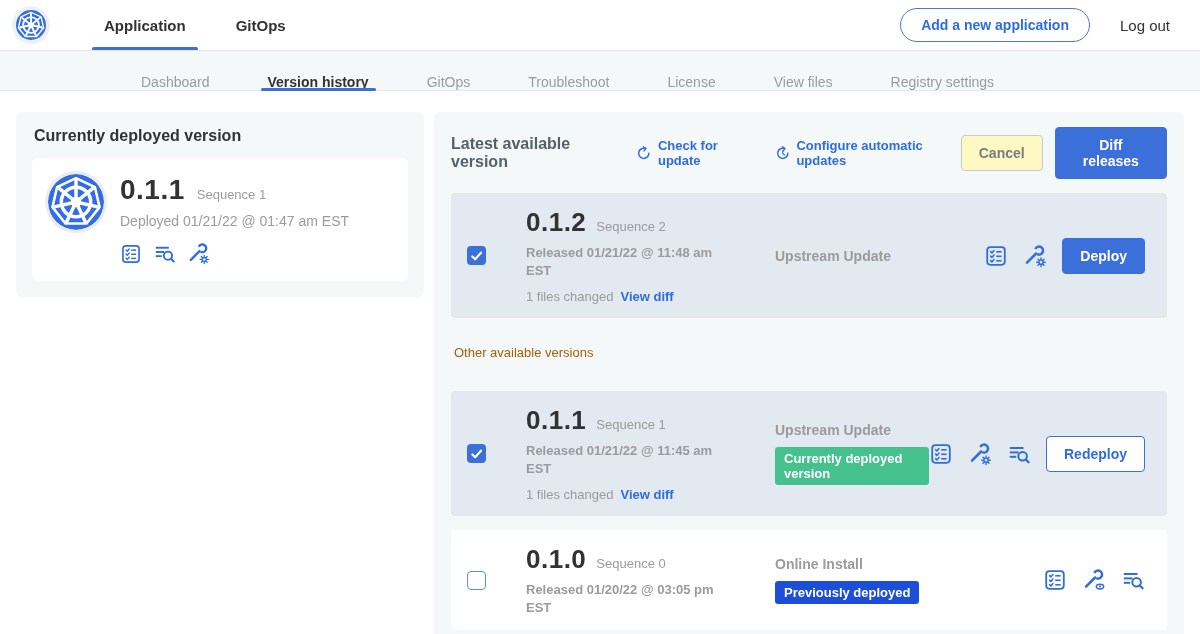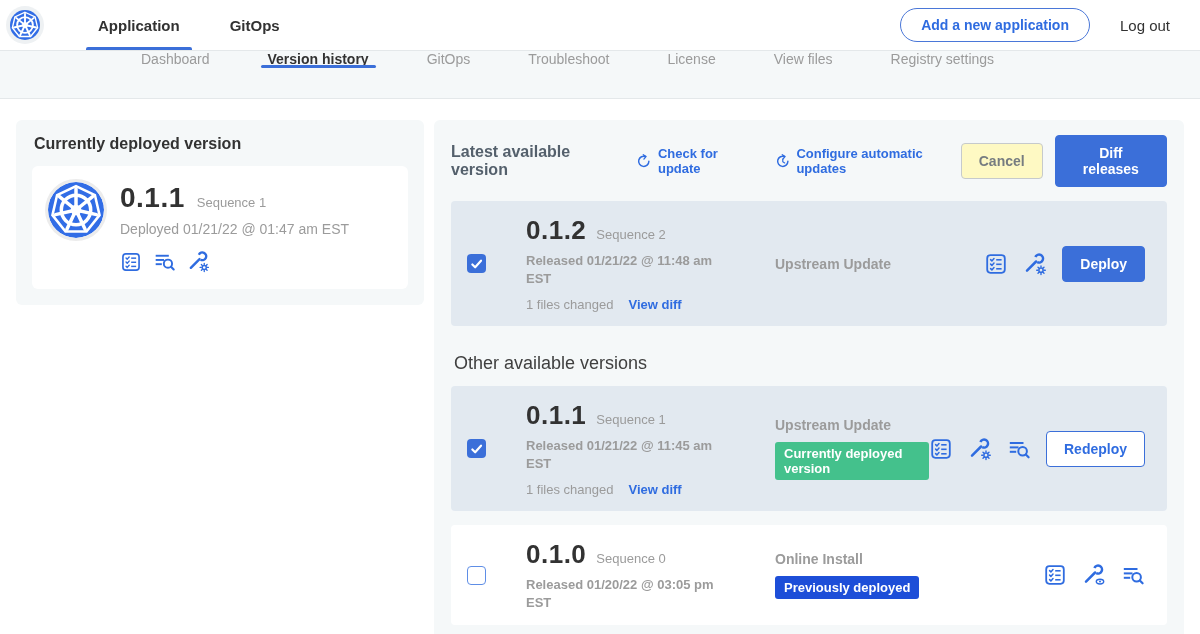--- a/index.html
+++ b/index.html
@@ -1,36 +1,36 @@
 <!DOCTYPE html>
 <html><head>
 <meta charset="utf-8">
 <style>
   * { box-sizing: border-box; margin: 0; padding: 0; }
   html, body { width: 1200px; height: 634px; background: #fff;
     font-family: "Liberation Sans", "DejaVu Sans", sans-serif; color: #323232; overflow: hidden; }
 
   
-  .header { display: flex; align-items: center; height: 50px; padding: 0 30px 0 6px;
+  .header { display: flex; align-items: center; height: 50px; padding: 0 30px 0 12px;
     background: #fff; }
   .logo-wrap { width: 38px; height: 38px; border-radius: 50%; background: #eef1f3;
     display: flex; align-items: center; justify-content: center; margin-right: 42px; }
   .hdr-tab { position: relative; height: 50px; display: flex; align-items: center;
     padding: 0 12px; margin-right: 26px; font-size: 15px; font-weight: bold; color: #323232;
     cursor: pointer; }
   .hdr-tab.active::after { content: ""; position: absolute; left: 0; right: 0; bottom: 0;
     height: 3px; background: #3b6fd9; border-radius: 2px 2px 0 0; }
   .hdr-spacer { flex: 1; }
   .pill-btn { background: #fff; border: 1px solid #4a77d8; color: #2f6ce0; font-weight: bold;
     font-size: 14px; padding: 8px 20px; border-radius: 18px; cursor: pointer;
     font-family: inherit; }
   .logout { font-size: 15px; color: #323232; margin-left: 30px; cursor: pointer; }
 
   
-  .subnav { display: flex; align-items: flex-start; height: 49px; background: #f5f8f9;
+  .subnav { display: flex; align-items: flex-end; height: 41px; background: #f5f8f9;
     border-top: 1px solid #e4e8ea; border-bottom: 1px solid #e4e8ea; padding-left: 112px; }
   .sub-tab { display: flex; align-items: center; padding: 0 29px; font-size: 14px;
     color: #9b9b9b; cursor: pointer; position: relative; }
   .sub-tab.active { color: #323232; font-weight: bold; }
   .sub-tab.active::after { content: ""; position: absolute; left: 22px; right: 22px;
     bottom: -1px; height: 3px; background: #3b6fd9; border-radius: 2px; }
 
   
   .main { display: flex; gap: 10px; padding: 21px 16px; align-items: flex-start; }
   .panel { background: #f5f8f9; border-radius: 6px; }
@@ -69,32 +69,32 @@
   .card-plain { background: #fff; }
   .checkbox { width: 19px; height: 19px; border-radius: 4px; flex: none; margin: 0 18px 0 2px;
     display: flex; align-items: center; justify-content: center; cursor: pointer; }
   .checkbox.checked { background: #3b6fd9; }
   .checkbox.unchecked { background: #fff; border: 1px solid #5f8ee6; }
   .v-info { width: 207px; flex: none; margin-left: 22px; }
   .v-ver-row { display: flex; align-items: baseline; gap: 10px; }
   .v-ver { font-size: 26px; font-weight: bold; color: #323232; letter-spacing: .5px; }
   .released { font-size: 13px; font-weight: bold; color: #9b9b9b; margin-top: 6px;
     line-height: 1.35; max-width: 200px; }
-  .files-row { margin-top: 10px; display: flex; align-items: center; gap: 15px; }
+  .files-row { margin-top: 10px; display: flex; align-items: center; gap: 7px; }
   .files-changed { font-size: 13px; color: #9b9b9b; }
   .view-diff { font-size: 13px; font-weight: bold; color: #2f6ce0; cursor: pointer; }
   .v-source { flex: 1; padding-left: 42px; display: flex; flex-direction: column; gap: 9px;
     align-items: flex-start; }
   .source-label { font-size: 14px; font-weight: 700; color: #9b9b9b; }
   .badge { font-size: 13px; font-weight: bold; color: #fff; padding: 4px 9px;
     border-radius: 3px; }
   .badge-green { background: #44c18c; }
   .badge-gray { background: #1d4ed8; }
   .v-actions { display: flex; align-items: center; gap: 15px; }
-  .other-title { font-size: 18px; color: #404040; margin: 27px 0 12px 3px; }
+  .other-title { font-size: 13px; color: #a16207; margin: 27px 0 31px 3px; }
   .mt14 { margin-top: 14px; }
 </style>
 </head>
 <body>
 
 <svg width="0" height="0" style="position:absolute">
   <defs>
     <g id="k8s-logo">
       <circle cx="12" cy="12" r="12" fill="#326de6"></circle>
       <polygon points="12,1.8 20.1,5.6 22.1,14.2 16.5,21.2 7.5,21.2 1.9,14.2 3.9,5.6" fill="none" stroke="#fff" stroke-width="1.1"></polygon>

